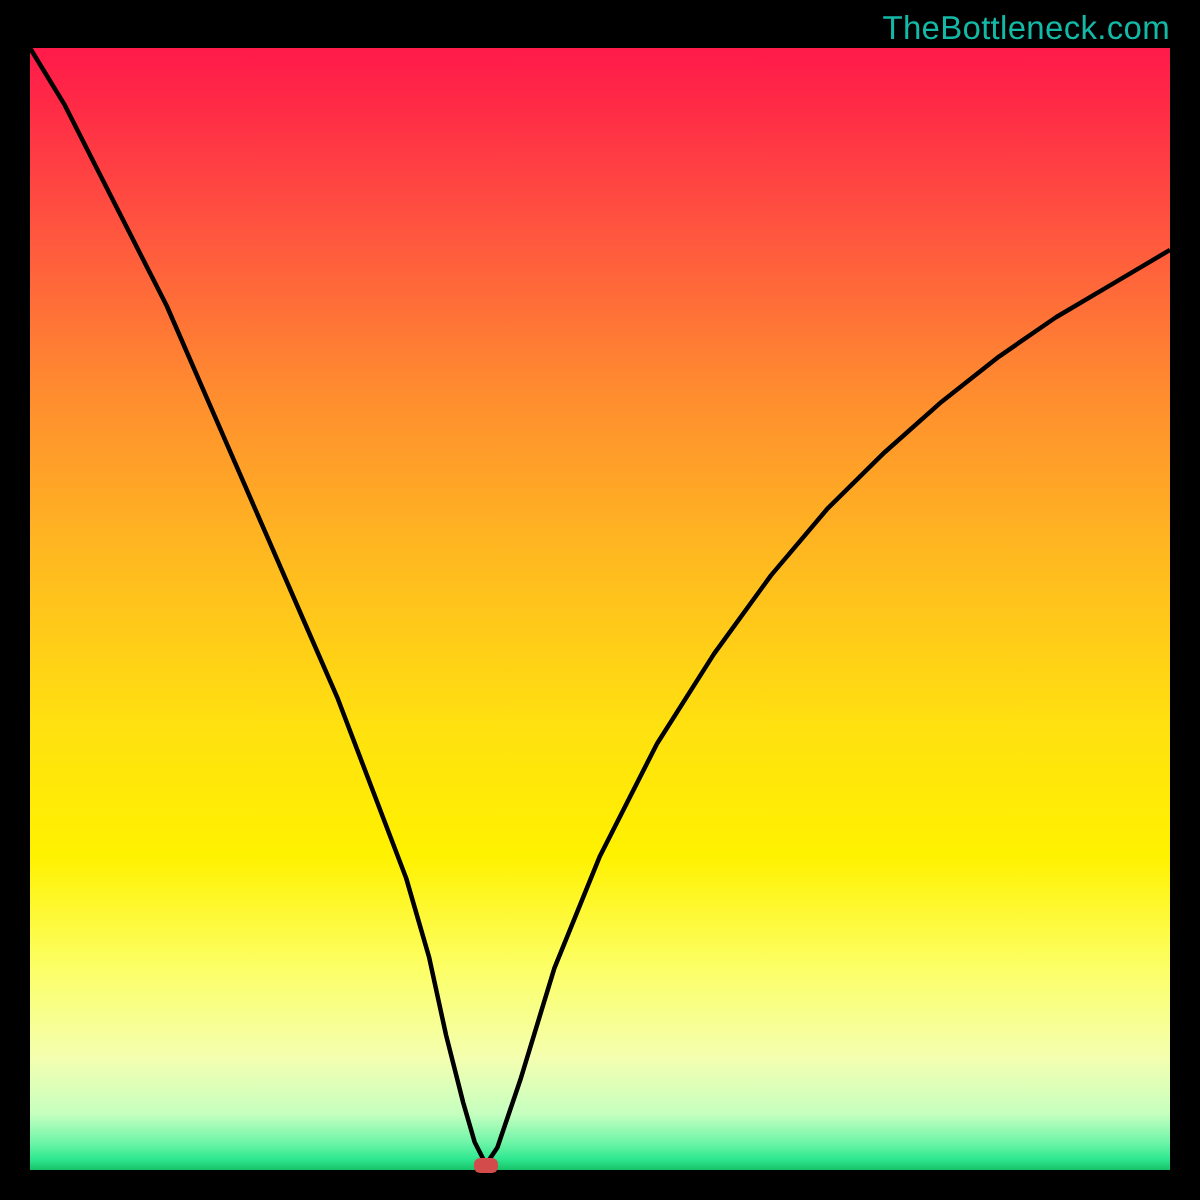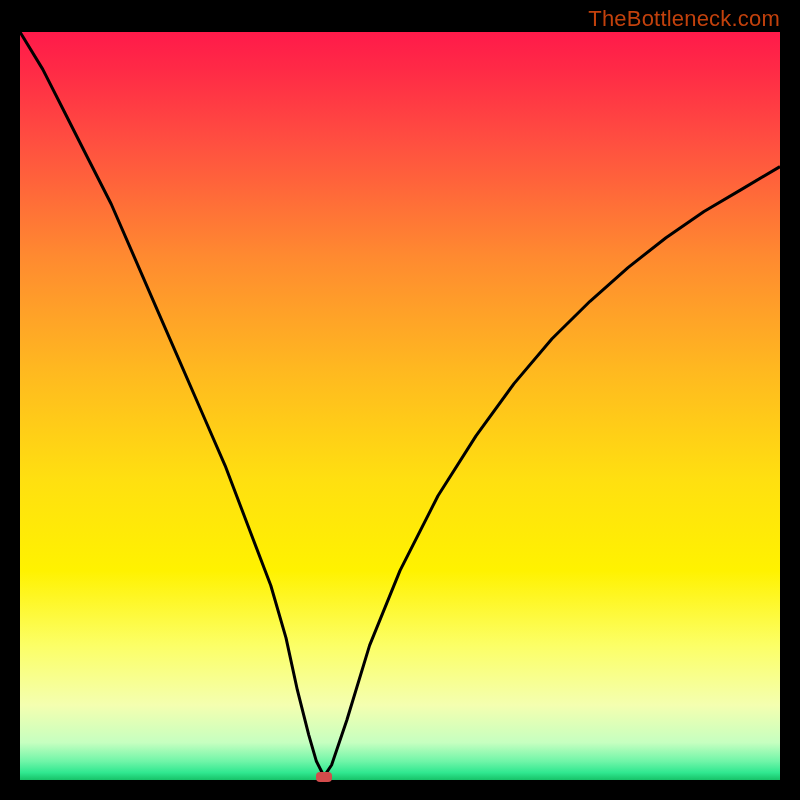--- a/index.html
+++ b/index.html
@@ -14,21 +14,21 @@
   .frame {
     width: 800px;
     height: 800px;
     background: #000;
     position: relative;
   }
   .watermark {
     position: absolute;
     top: 6px;
     right: 20px;
-    color: #c2410c;
+    color: #14b8a6;
     font-size: 22px;
     font-weight: 500;
     letter-spacing: 0.2px;
     z-index: 5;
   }
   svg {
     position: absolute;
     top: 0;
     left: 0;
   }

